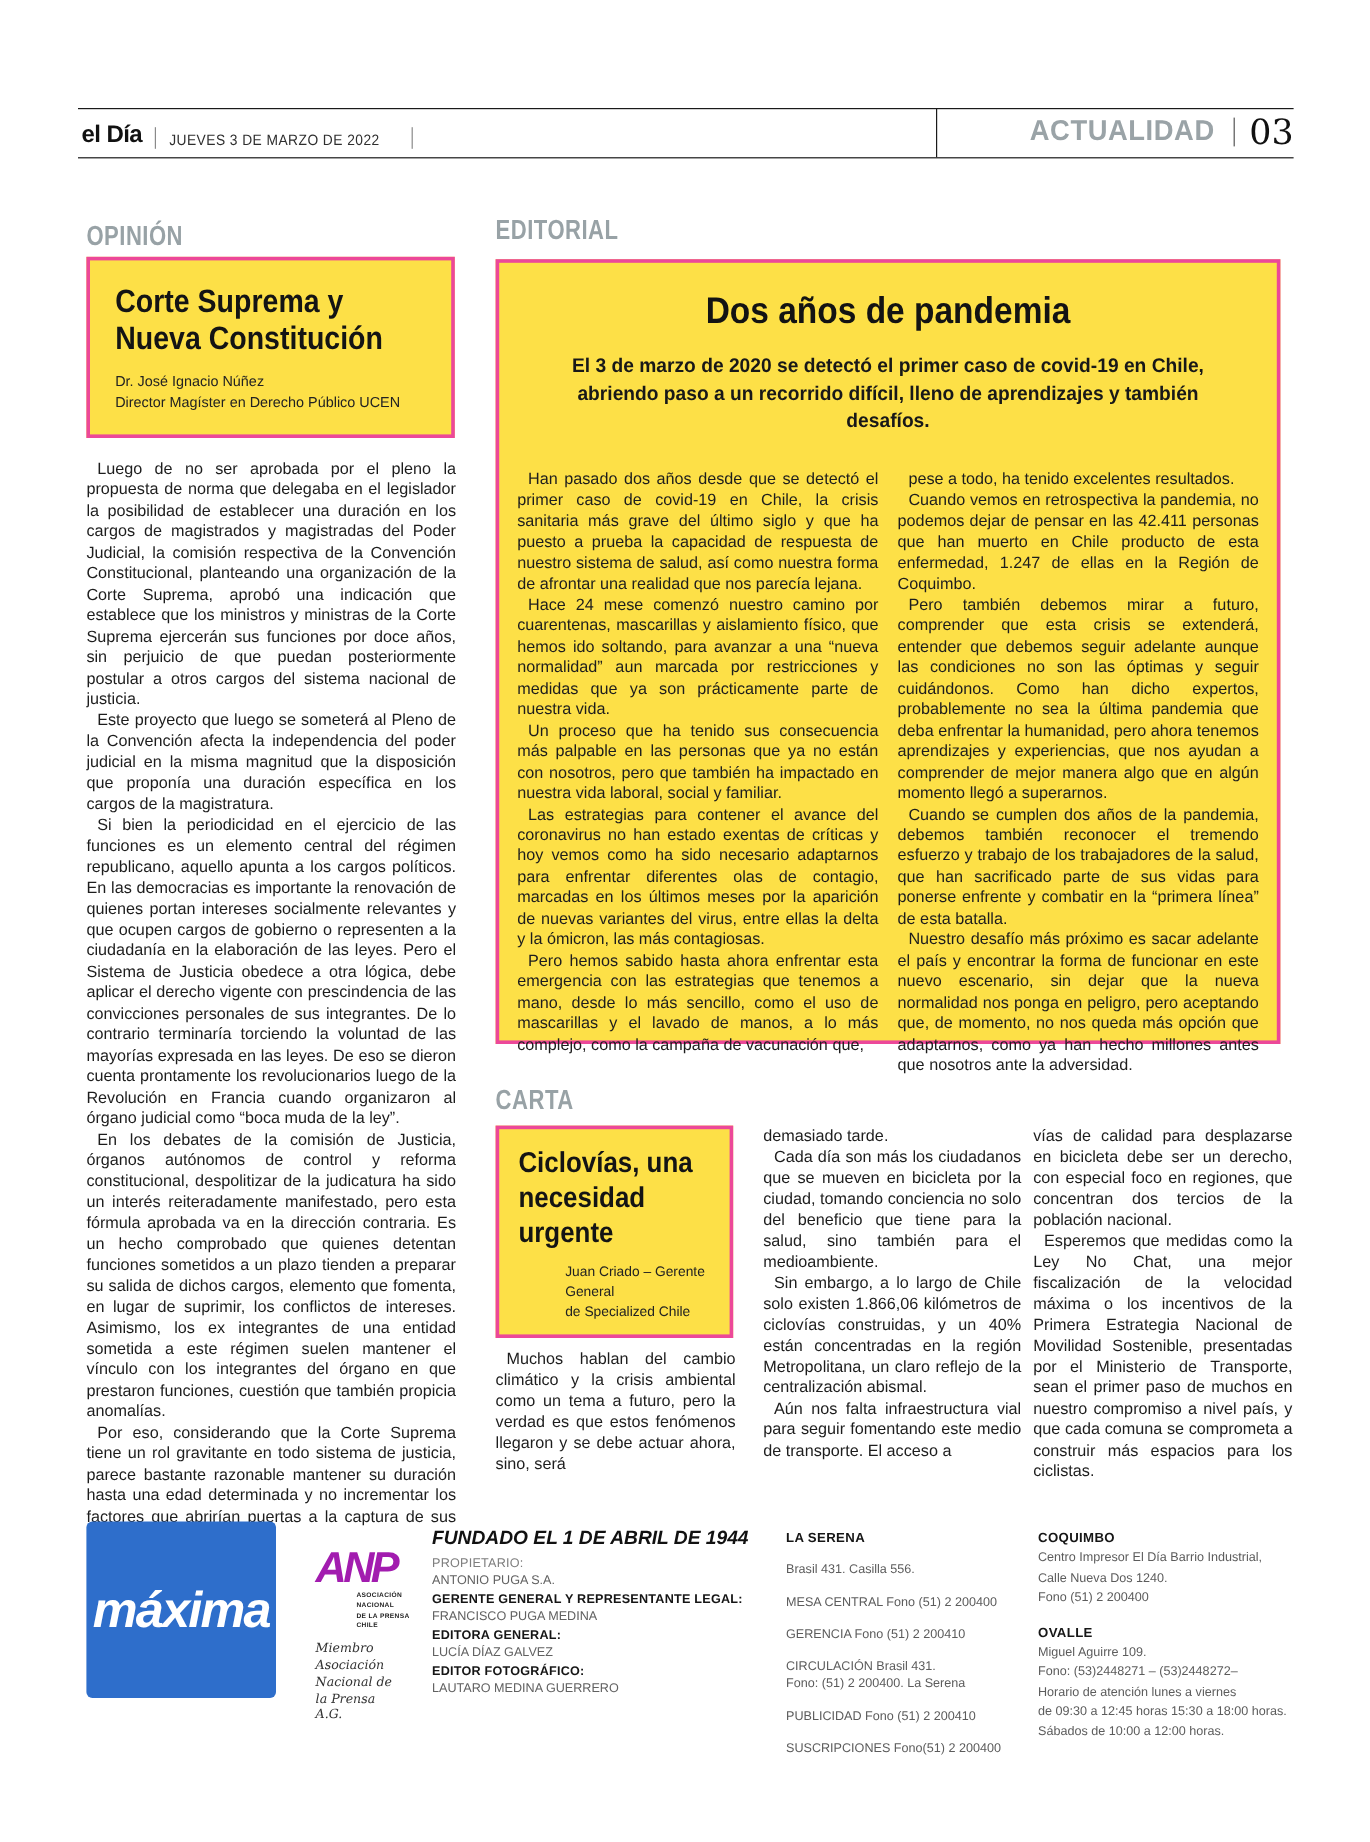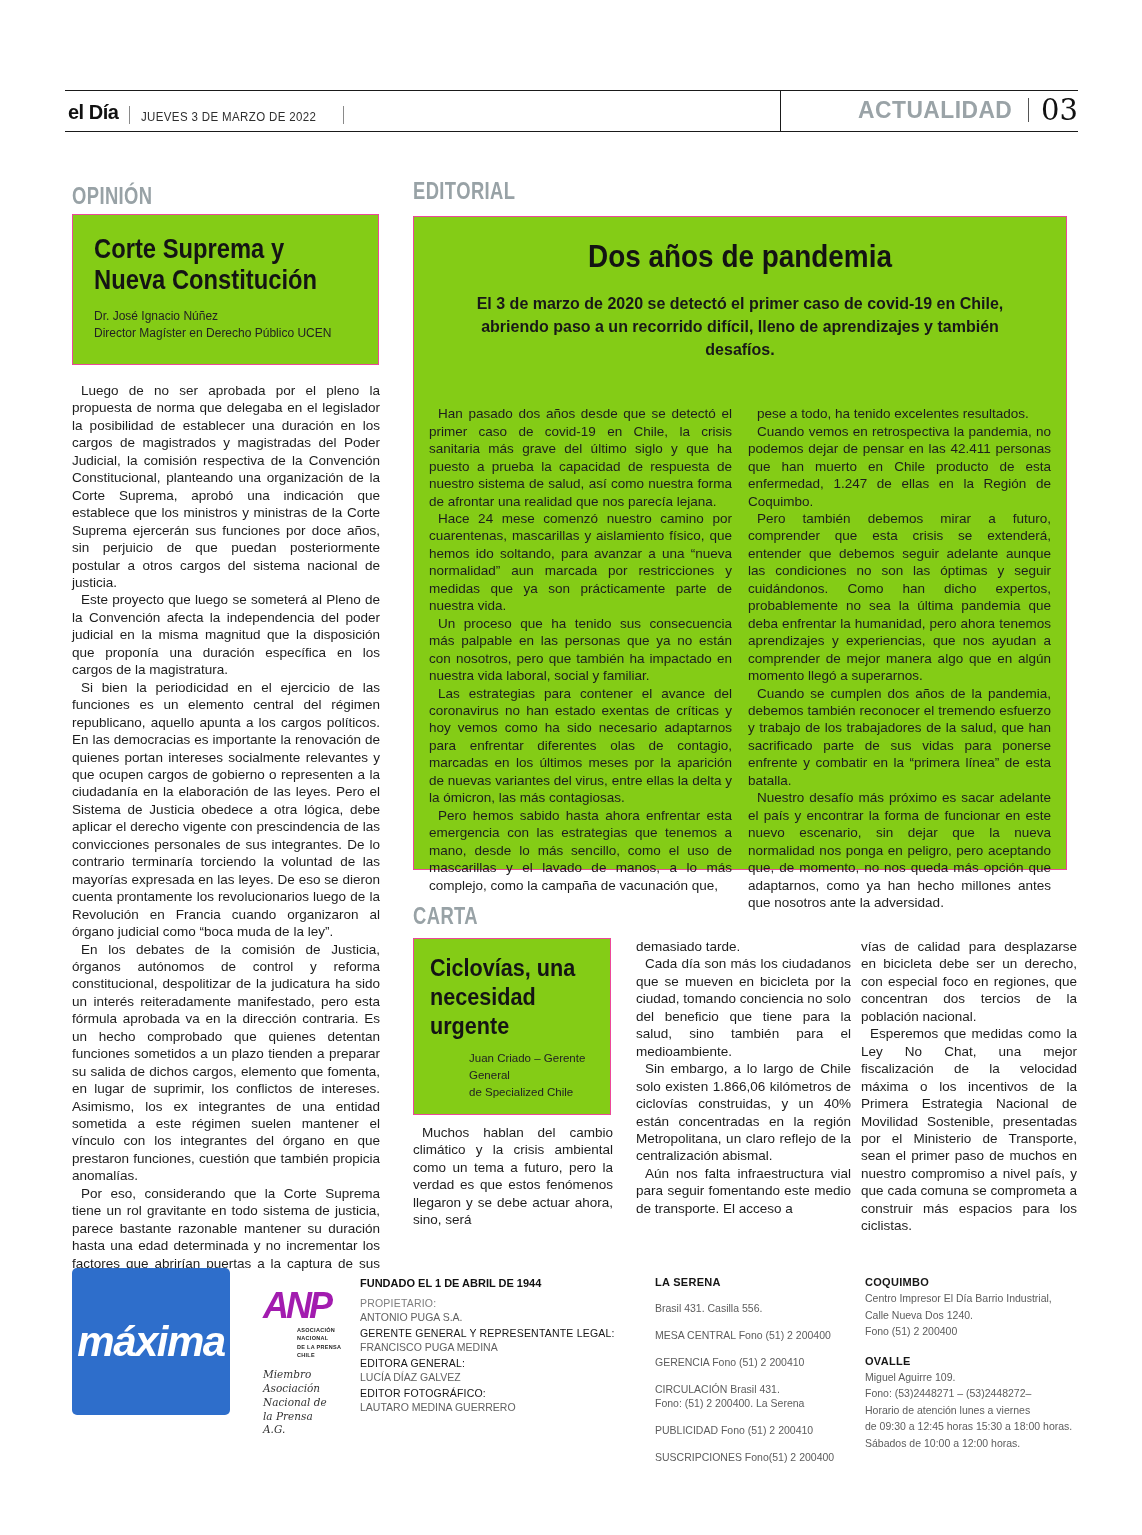--- a/index.html
+++ b/index.html
@@ -15,51 +15,51 @@
   .masthead .logo-small { font-size:20px; font-weight:bold; letter-spacing:-0.5px; color:#111; }
   .vbar { width:1px; height:18px; background:#8a8a8a; margin:0 11px; }
   .masthead .date { font-size:12.5px; color:#2e2e2e; letter-spacing:0.4px; transform:scaleX(0.92); transform-origin:left center; }
   .section-head { position:absolute; right:64px; top:93px; display:flex; align-items:center; height:34px; }
   .section-head .section-name { font-size:24px; font-weight:bold; color:#9aa3a7; letter-spacing:0.5px; transform:scaleX(0.95); transform-origin:right center; }
   .section-head .vbar2 { width:1px; height:24px; background:#555; margin:0 12px 0 16px; }
   .page-num { font-family:"DejaVu Serif", serif; font-size:29px; color:#111; }
   
   .sec-label { position:absolute; font-size:23px; font-weight:bold; color:#98a2a6; transform:scaleX(0.8); transform-origin:left top; letter-spacing:0.5px; white-space:nowrap; }
   
-  .box { position:absolute; border:1px solid #ec4899; background:#84cc16; }
+  .box { position:absolute; border:3px solid #ec4899; background:#fde047; }
   .opinion-box { left:72px; top:214px; width:307px; height:151px; padding:19px 21px; }
   .opinion-box h2 { font-size:27px; font-weight:bold; line-height:1.13; color:#141414; transform:scaleX(0.88); transform-origin:left top; white-space:nowrap; }
   .byline { margin-top:13px; font-size:12px; line-height:1.45; color:#222; }
   
   .bodytext { font-size:13.5px; line-height:17.45px; text-align:justify; color:#1d1d1d; }
   .bodytext p { text-indent:9px; }
   .opinion-body { position:absolute; left:72px; top:382px; width:308px; }
   
   .editorial-box { left:413px; top:216px; width:654px; height:654px; padding:22px 15px; }
   .editorial-box h1 { text-align:center; font-size:31px; font-weight:bold; color:#131313; transform:scaleX(0.9); transform-origin:center top; }
   .editorial-sub { margin:17px auto 0; width:588px; text-align:center; font-size:16.5px; font-weight:bold; line-height:1.4; color:#181818; transform:scaleX(0.97); transform-origin:center top; }
-  .editorial-cols { display:flex; gap:16px; margin-top:44px; }
+  .editorial-cols { display:flex; gap:16px; margin-top:27px; }
   .editorial-cols .col { width:304px; }
   
   .carta-box { left:413px; top:938px; width:198px; height:177px; padding:15px 16px; }
   .carta-box h2 { font-size:24px; font-weight:bold; line-height:1.2; color:#141414; transform:scaleX(0.9); transform-origin:left top; white-space:nowrap; }
   .carta-box .byline { margin-top:10px; font-size:11.5px;margin-left:39px; }
   .carta-col1 { position:absolute; left:413px; top:1124px; width:200px; }
   .carta-col2 { position:absolute; left:636px; top:938px; width:215px; }
   .carta-col3 { position:absolute; left:861px; top:938px; width:216px; }
   
   .footer-logo { position:absolute; left:72px; top:1268px; width:158px; height:147px; background:#2e6ecb; border-radius:5px; display:flex; align-items:center; justify-content:center; }
   .footer-logo .logo-text { color:#fff; font-size:42px; font-weight:bold; font-style:italic; letter-spacing:-1.5px; }
   .anp { position:absolute; left:263px; top:1288px; width:90px; text-align:left; }
   .anp .anp-mark { font-size:36px; font-weight:bold; font-style:italic; letter-spacing:-3px; color:#a21caf; line-height:1; }
   .anp .anp-caption { margin-top:2px; margin-left:34px; font-size:5.5px; font-weight:bold; color:#222; line-height:1.5; white-space:pre-line; letter-spacing:0.3px; }
   .membership { position:absolute; left:263px; top:1368px; width:90px; font-family:"DejaVu Serif", serif; font-style:italic; font-size:10.5px; line-height:1.32; color:#333; white-space:pre-line; }
   .pub-info { position:absolute; left:360px; top:1276px; width:275px; font-size:10.5px; line-height:14.5px; }
-  .pub-founded { font-weight:bold; color:#111; font-size:11px; margin-bottom:5px; }
-  .pub-label { font-weight:normal; color:#151515; letter-spacing:0.2px; }
+  .pub-founded { font-weight:bold; color:#111; font-size:16px; margin-bottom:5px;font-style:italic; }
+  .pub-label { font-weight:bold; color:#151515; letter-spacing:0.2px; }
   .pub-label.light { font-weight:normal; color:#7d7d7d; }
   .pub-value { color:#616161; margin-bottom:1px; }
   .contact-col { position:absolute; font-size:10.5px; color:#5c5c5c; }
   .contact-title { font-weight:bold; color:#161616; font-size:11px; letter-spacing:0.3px; }
   .laserena { left:655px; top:1276px; width:185px; }
   .laserena .contact-item { margin-top:13px; white-space:pre-line; line-height:14px; }
   .coquimbo { left:865px; top:1276px; width:220px; }
   .coquimbo .line { margin-top:4px; line-height:12.5px; }
   .coquimbo .contact-title.ovalle-t { display:block; margin-top:17px; }
 </style>

